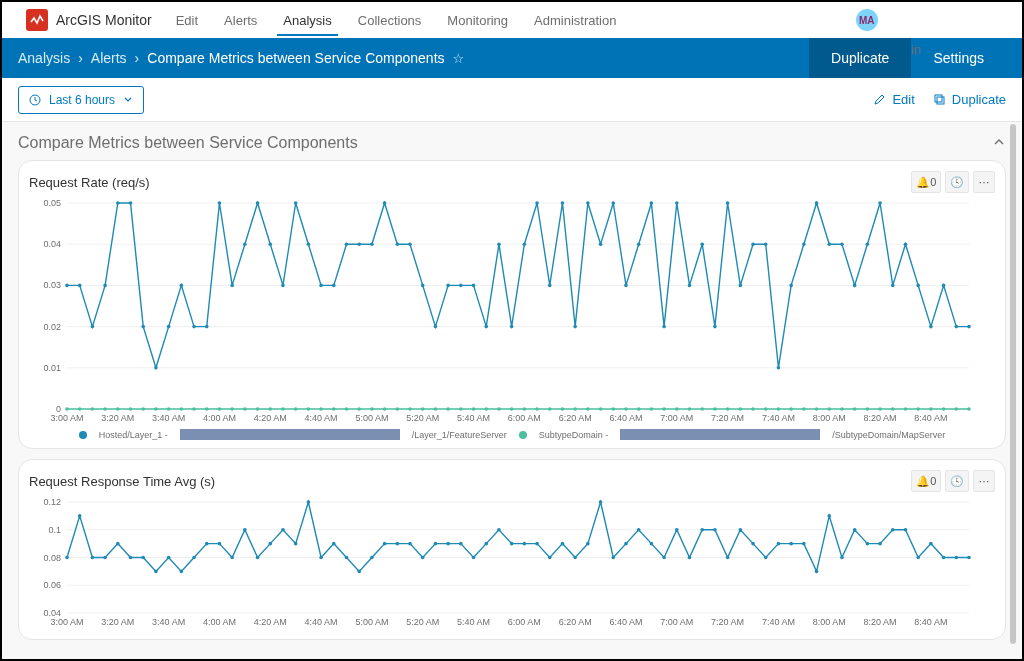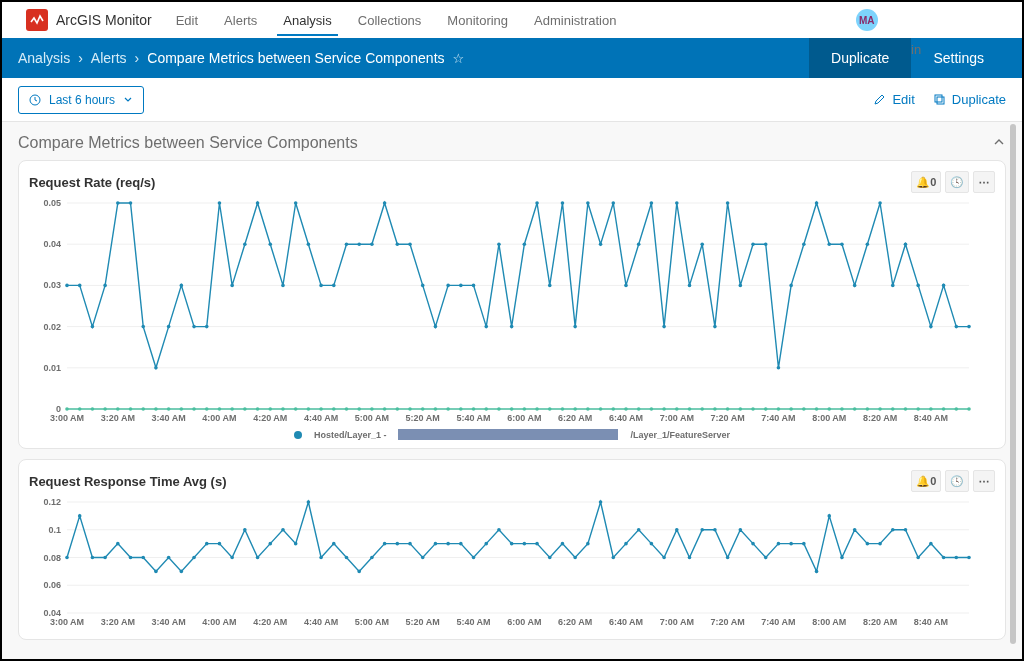--- a/index.html
+++ b/index.html
@@ -24,21 +24,21 @@
 .bluetab.active { background: #005a8e; }
 .actionbar { height: 44px; background: #fff; border-bottom: 1px solid #e5e5e5; display: flex; align-items: center; padding: 0 16px; }
 .timepicker { border: 1px solid #0079c1; color: #0079c1; border-radius: 3px; height: 28px; display: inline-flex; align-items: center; gap: 8px; padding: 12px 10px; cursor: pointer; font-size: 12px; }
 .actionbar .spacer { flex: 1; }
 .actlink { color: #0079c1; font-size: 13px; display: inline-flex; align-items: center; gap: 6px; margin-left: 18px; cursor: pointer; }
 .content { background: #f8f8f8; padding: 12px 16px 16px 16px; height: calc(100% - 36px - 40px - 44px); overflow-y: auto; position: relative; }
 .vscroll { position: absolute; right: 6px; top: 122px; width: 6px; height: 520px; background: #c6c6c6; border-radius: 3px; }
 .section-header { display: flex; align-items: center; margin-bottom: 8px; }
 .section-title { color: #6e6e6e; font-size: 16px; flex: 1; }
 .collapse-caret { color: #6e6e6e; cursor: pointer; }
-.card { background: #fff; border: 1px solid #e5e5e5; border-radius: 8px; margin-bottom: 10px; padding: 10px 10px 8px 10px; font-weight: bold; }
+.card { background: #fff; border: 1px solid #e5e5e5; border-radius: 14px; margin-bottom: 10px; padding: 10px 10px 8px 10px; }
 .card-head { display: flex; align-items: center; margin-bottom: 4px; }
 .card-title { font-size: 13px; color: #323232; flex: 1; }
 .card-tools { display: flex; gap: 4px; }
 .toolbtn { height: 22px; min-width: 22px; border: 1px solid #e5e5e5; background: #f4f4f4; display: inline-flex; align-items: center; justify-content: center; border-radius: 2px; cursor: pointer; font-size: 11px; padding: 0 4px; color: #555; }
 svg.chart { display: block; }
 .legend { display: flex; align-items: center; justify-content: center; gap: 12px; font-size: 9px; color: #6e6e6e; margin-top: 2px; flex-wrap: nowrap; }
 .legend-swatch { display: inline-flex; align-items: center; gap: 12px; }
 .swatch-dot { width: 8px; height: 8px; border-radius: 50%; display: inline-block; }
 .redact { background: #7b8fb3; display: inline-block; height: 11px; vertical-align: middle; }
 </style>
@@ -312,20 +312,26 @@
         <circle cx="927.2957746478874" cy="212" r="1.8" fill="#4bbfa0"></circle>
         <circle cx="940" cy="212" r="1.8" fill="#4bbfa0"></circle>
       </svg>
     <div class="legend">
       <span class="legend-swatch">
         <span class="swatch-dot" style="background:#1f8ab3"></span>
         <span>Hosted/Layer_1 -</span>
         <span class="redact" style="width:220px"></span>
         <span>/Layer_1/FeatureServer</span>
       </span>
+      <span class="legend-swatch">
+        <span class="swatch-dot" style="background:#4bbfa0"></span>
+        <span>SubtypeDomain -</span>
+        <span class="redact" style="width:200px"></span>
+        <span>/SubtypeDomain/MapServer</span>
+      </span>
     </div>
   </div>
 
   <div class="card">
     <div class="card-head">
       <div class="card-title">Request Response Time Avg (s)</div>
       <div class="card-tools">
         <div class="toolbtn">
             <span>🔔</span>
             <span>0</span>

